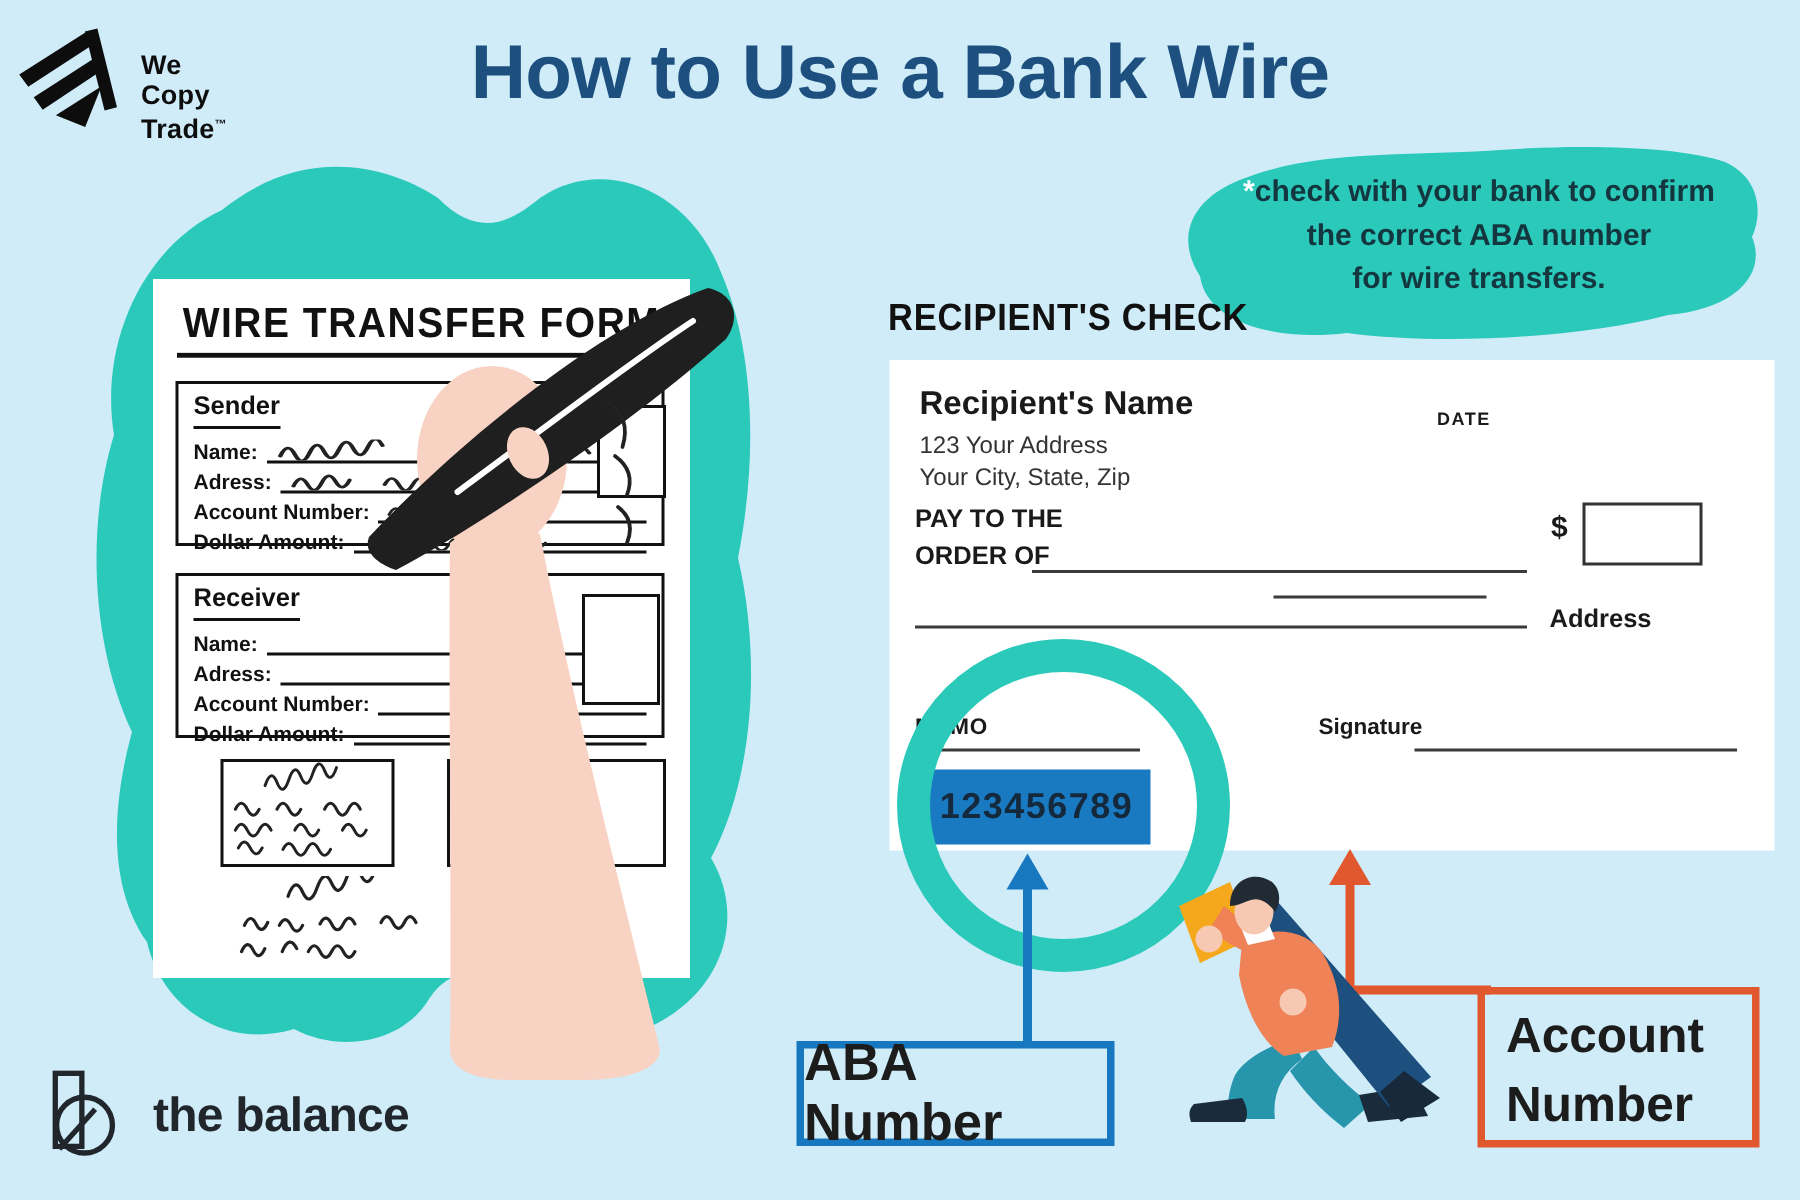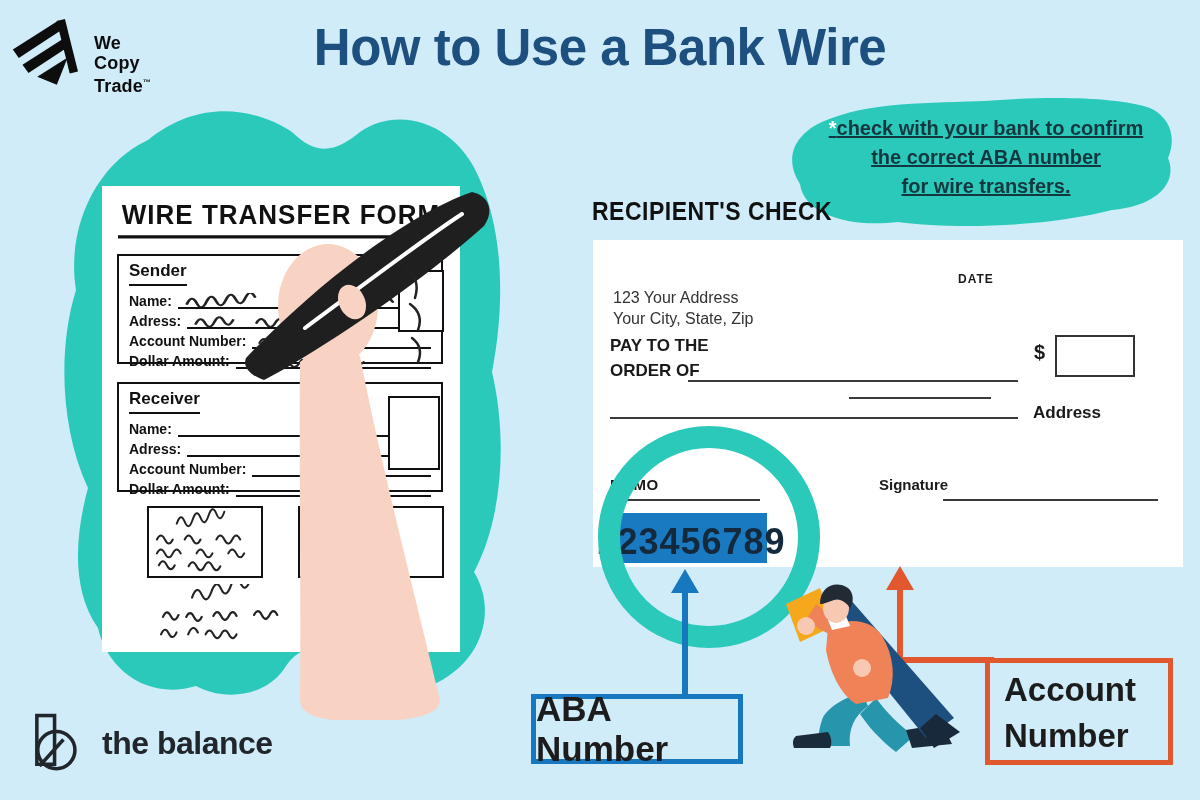--- a/index.html
+++ b/index.html
@@ -12,21 +12,21 @@
 
   
   .wct-logo{position:absolute;left:8px;top:16px;display:flex;align-items:center;gap:10px;z-index:3;}
   .wct-text{font-size:18px;line-height:20px;font-weight:800;color:#0d0d0d;margin-top:14px;letter-spacing:0.2px;}
   .tm{font-size:8px;vertical-align:super;font-weight:700;}
   .page-title{position:absolute;left:0;top:18px;width:1200px;text-align:center;
     font-size:51px;font-weight:800;color:#1d4f7f;letter-spacing:-0.5px;z-index:1;}
 
   
   .note-text{position:absolute;left:798px;top:114px;width:376px;text-align:center;
-    font-size:20px;line-height:29px;font-weight:700;color:#13363f;z-index:1;text-decoration:underline;}
+    font-size:20px;line-height:29px;font-weight:700;color:#13363f;z-index:1;}
   .note-star{color:#ffffff;font-weight:800;}
 
   
   .wire-form{position:absolute;left:102px;top:186px;width:358px;height:466px;background:#ffffff;z-index:1;}
   .wf-title-wrap{text-align:center;margin-top:14px;}
   .wf-title{display:inline-block;font-size:26px;font-weight:800;letter-spacing:1px;color:#111;
     border-bottom:3px solid #111;padding:0 4px 3px 4px;transform:scaleY(1.08);}
   .fbox{position:absolute;left:15px;width:326px;height:110px;border:2.5px solid #111;background:#fff;box-sizing:border-box;padding:5px 10px 4px 10px;}
   .fbox.sender{top:68px;}
   .fbox.receiver{top:196px;}
@@ -62,22 +62,22 @@
   .pay-line{left:95px;top:140px;width:330px;}
   .short-line{left:256px;top:157px;width:142px;}
   .dollars-line{left:17px;top:177px;width:408px;}
   .memo-line{left:22px;top:259px;width:145px;}
   .sig-line{left:350px;top:259px;width:215px;}
   .ck-dollar{left:441px;top:101px;font-size:20px;font-weight:600;}
   .amount-box{left:462px;top:95px;width:80px;height:42px;border:2px solid #333;box-sizing:border-box;}
   .ck-dollars{left:440px;top:163px;font-size:17px;font-weight:600;}
   .ck-memo{left:17px;top:236px;font-size:15px;font-weight:600;letter-spacing:0.5px;}
   .ck-sig{left:286px;top:236px;font-size:15px;font-weight:600;}
-  .hl{position:absolute;top:273px;height:50px;display:flex;align-items:flex-end;justify-content:center;
-    font-size:36px;font-weight:700;letter-spacing:1px;}
+  .hl{position:absolute;top:273px;height:50px;display:flex;align-items:center;justify-content:center;
+    font-size:24px;font-weight:700;letter-spacing:1px;}
   .hl-blue{left:22px;width:152px;background:#1a7ac1;color:#15293c;}
   .hl-orange{left:204px;width:173px;background:#e1572e;color:#231008;}
 
   
   .ring{position:absolute;left:598px;top:426px;width:222px;height:222px;border:22px solid #2bc9ba;
     border-radius:50%;box-sizing:border-box;z-index:4;}
 
   
   #aba-arrow{position:absolute;left:658px;top:563px;z-index:5;}
   #acct-arrow{position:absolute;left:874px;top:560px;z-index:5;}
@@ -227,20 +227,21 @@
     <g fill="none" stroke="#222" stroke-width="2.5" stroke-linecap="round">
       <path d="M345,168 q16,10 10,30"></path>
       <path d="M350,204 q14,10 8,26"></path>
       <path d="M352,238 q12,9 6,24"></path>
     </g>
   </svg>
 
   <div class="check-label">RECIPIENT'S CHECK</div>
 
   <div class="check">
+    <div class="ck ck-name">Recipient's Name</div>
     <div class="ck ck-addr">
       <div>123 Your Address</div>
       <div>Your City, State, Zip</div>
     </div>
     <div class="ck ck-date">DATE</div>
 
     <div class="ck ck-pay1">PAY TO THE</div>
     <div class="ck ck-pay2">ORDER OF</div>
     <div class="ck ck-line pay-line"></div>
 

